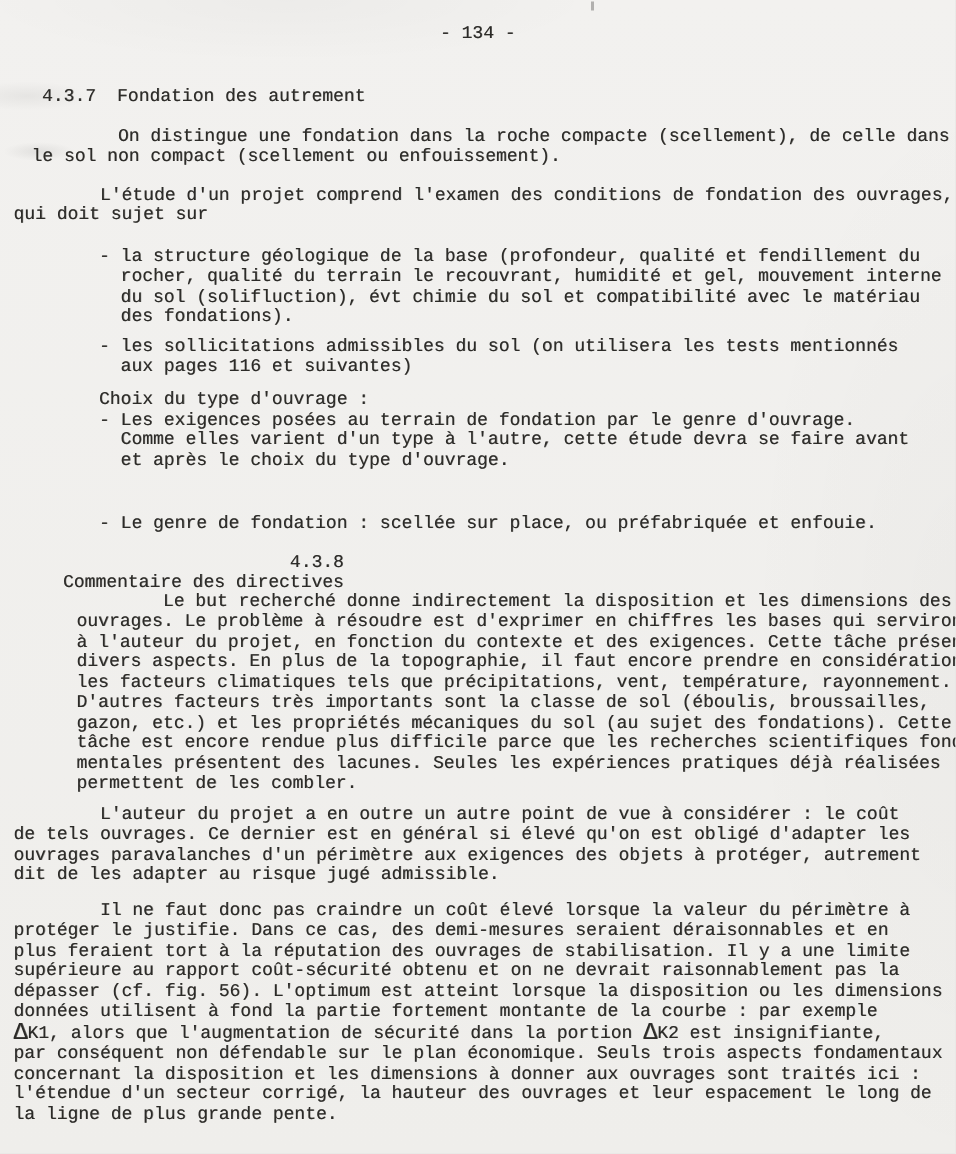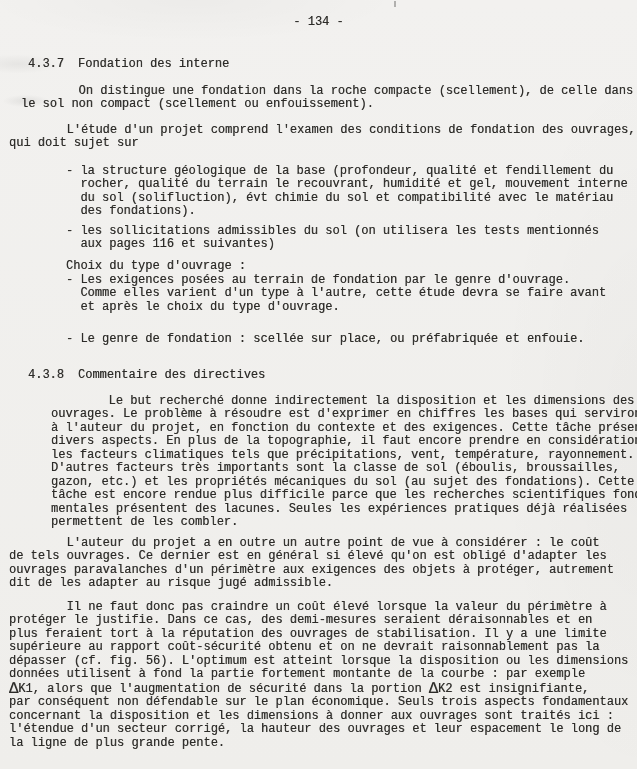--- a/index.html
+++ b/index.html
@@ -68,21 +68,21 @@
 <body>
 
 <div class="page" style="color: rgb(44, 43, 40); background-color: rgb(241, 240, 238);">
 
   <div class="scan-tick"></div>
 
   <div class="block page-number">- 134 -</div>
 
   <div class="block heading" style="top:58px;">
     <span class="sec-num">4.3.7</span>
-    <span class="sec-title">Fondation des interne</span>
+    <span class="sec-title">Fondation des autrement</span>
   </div>
 
   <div class="block para" style="top:85px;margin-left:12px;">        On distingue une fondation dans la roche compacte (scellement), de celle dans
 le sol non compact (scellement ou enfouissement).</div>
 
   <div class="block para" style="top:124px;">        L'étude d'un projet comprend l'examen des conditions de fondation des ouvrages,
 qui doit sujet sur</div>
 
   <div class="block hang" style="top:165px;">- la structure géologique de la base (profondeur, qualité et fendillement du
   rocher, qualité du terrain le recouvrant, humidité et gel, mouvement interne
@@ -91,23 +91,23 @@
 
   <div class="block hang" style="top:225px;">- les sollicitations admissibles du sol (on utilisera les tests mentionnés
   aux pages 116 et suivantes)</div>
 
   <div class="block hang" style="top:260px;">Choix du type d'ouvrage :</div>
 
   <div class="block hang" style="top:274px;">- Les exigences posées au terrain de fondation par le genre d'ouvrage.
   Comme elles varient d'un type à l'autre, cette étude devra se faire avant
   et après le choix du type d'ouvrage.</div>
 
-  <div class="block hang" style="top:333px;">- Le genre de fondation : scellée sur place, ou préfabriquée et enfouie.</div>
+  <div class="block hang" style="top:343px;">- Le genre de fondation : scellée sur place, ou préfabriquée et enfouie.</div>
 
-  <div class="block heading" style="top:369px;">
+  <div class="block heading" style="top:369px;flex-direction:column;">
     <span class="sec-num">4.3.8</span>
     <span class="sec-title">Commentaire des directives</span>
   </div>
 
   <div class="block para" style="top:395px;margin-left:42px;">        Le but recherché donne indirectement la disposition et les dimensions des
 ouvrages. Le problème à résoudre est d'exprimer en chiffres les bases qui serviront
 à l'auteur du projet, en fonction du contexte et des exigences. Cette tâche présente
 divers aspects. En plus de la topographie, il faut encore prendre en considération
 les facteurs climatiques tels que précipitations, vent, température, rayonnement.
 D'autres facteurs très importants sont la classe de sol (éboulis, broussailles,

